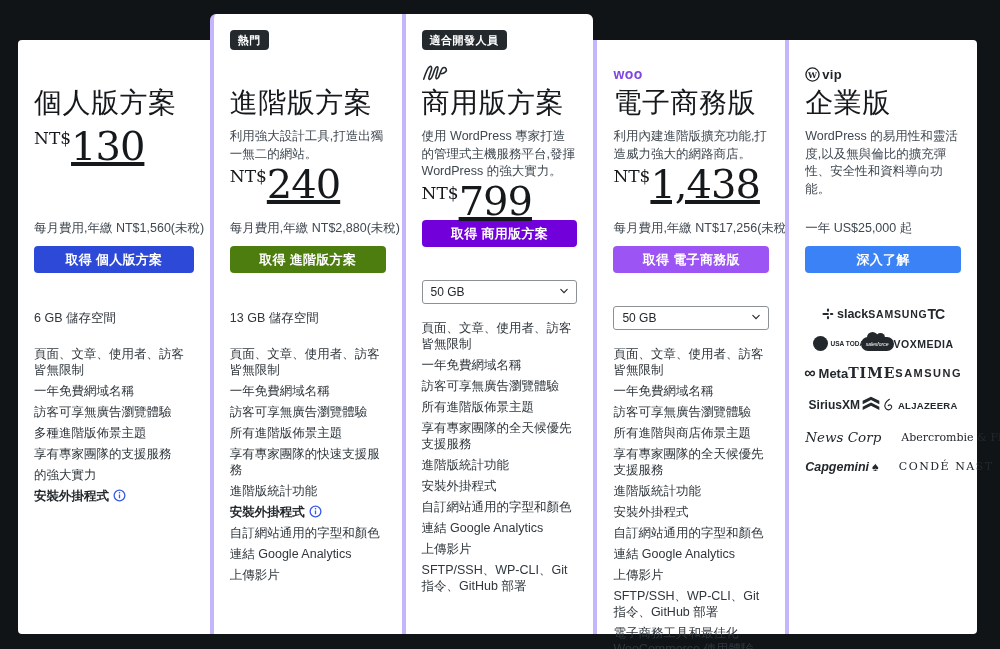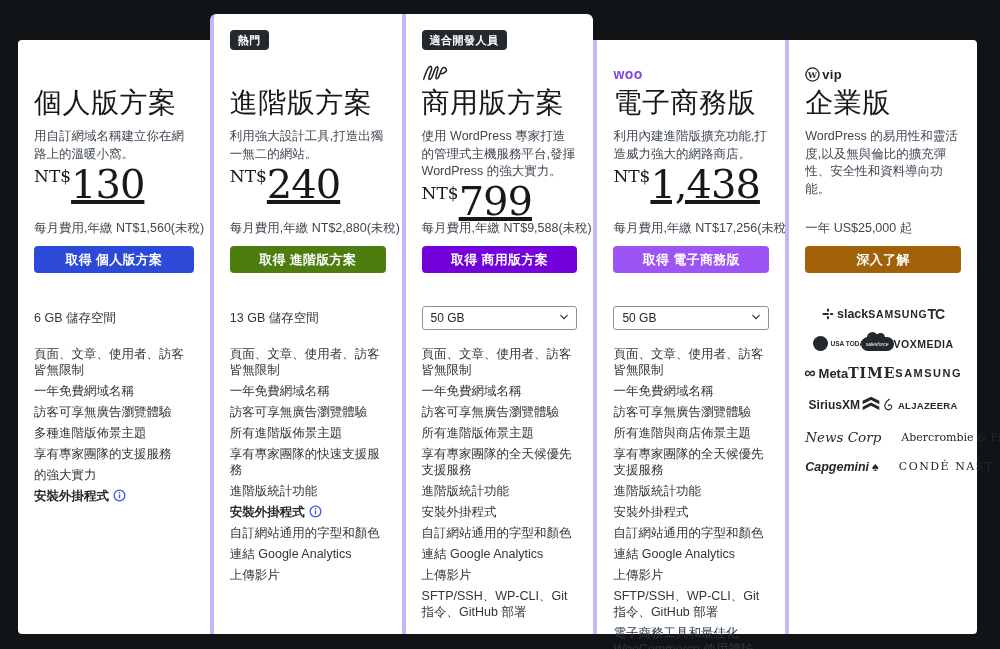--- a/index.html
+++ b/index.html
@@ -109,21 +109,21 @@
     font-family: inherit;
     font-size: 13px;
     font-weight: 700;
     cursor: pointer;
     letter-spacing: 0.3px;
   }
   .cta.personal { background: #2c49d8; }
   .cta.premium { background: #4d7c0f; }
   .cta.business { background: #7100db; }
   .cta.ecommerce { background: #9d54f4; }
-  .cta.enterprise { background: #a16207; }
+  .cta.enterprise { background: #3b82f6; }
 
   .features { margin-top: 33px; }
   .storage-row { height: 24px; margin-bottom: 16px; display: flex; align-items: center; }
   .storage-text { font-size: 12.5px; color: #2f363c; }
   .storage-select-wrap { position: relative; width: 100%; }
   select.storage-select {
     width: 100%;
     height: 24px;
     font-family: inherit;
     font-size: 12px;
@@ -187,21 +187,20 @@
 </style>
 </head>
 <body>
 
 <div class="plans">
 
   <section class="card first pad-base">
     <div class="logo-slot base"></div>
     <h2 class="plan-title">個人版方案</h2>
     <div class="mid">
-      <p class="plan-desc">用自訂網域名稱建立你在網路上的溫暖小窩。</p>
       <div class="price-row">
         <span class="price-cur">NT$</span>
         <span class="price-amt">130</span>
       </div>
     </div>
     <div class="term-row">每月費用,年繳 NT$1,560(未稅)</div>
     <button class="cta personal">取得 個人版方案</button>
     <div class="features">
       <div class="storage-row">
           <span class="storage-text">6 GB 儲存空間</span>
@@ -262,21 +261,20 @@
       </svg>
     </div>
     <h2 class="plan-title">商用版方案</h2>
     <div class="mid">
       <p class="plan-desc">使用 WordPress 專家打造的管理式主機服務平台,發揮 WordPress 的強大實力。</p>
       <div class="price-row">
         <span class="price-cur">NT$</span>
         <span class="price-amt">799</span>
       </div>
     </div>
-    <div class="term-row">每月費用,年繳 NT$9,588(未稅)</div>
     <button class="cta business">取得 商用版方案</button>
     <div class="features">
       <div class="storage-row">
         <div class="storage-select-wrap">
           <select class="storage-select">
             <option>50 GB</option>
           </select>
           <svg class="select-chevron" viewBox="0 0 10 6">
               <path d="M1 1 L5 5 L9 1" fill="none" stroke="#23282d" stroke-width="1.4" stroke-linecap="round"></path>
             </svg>

